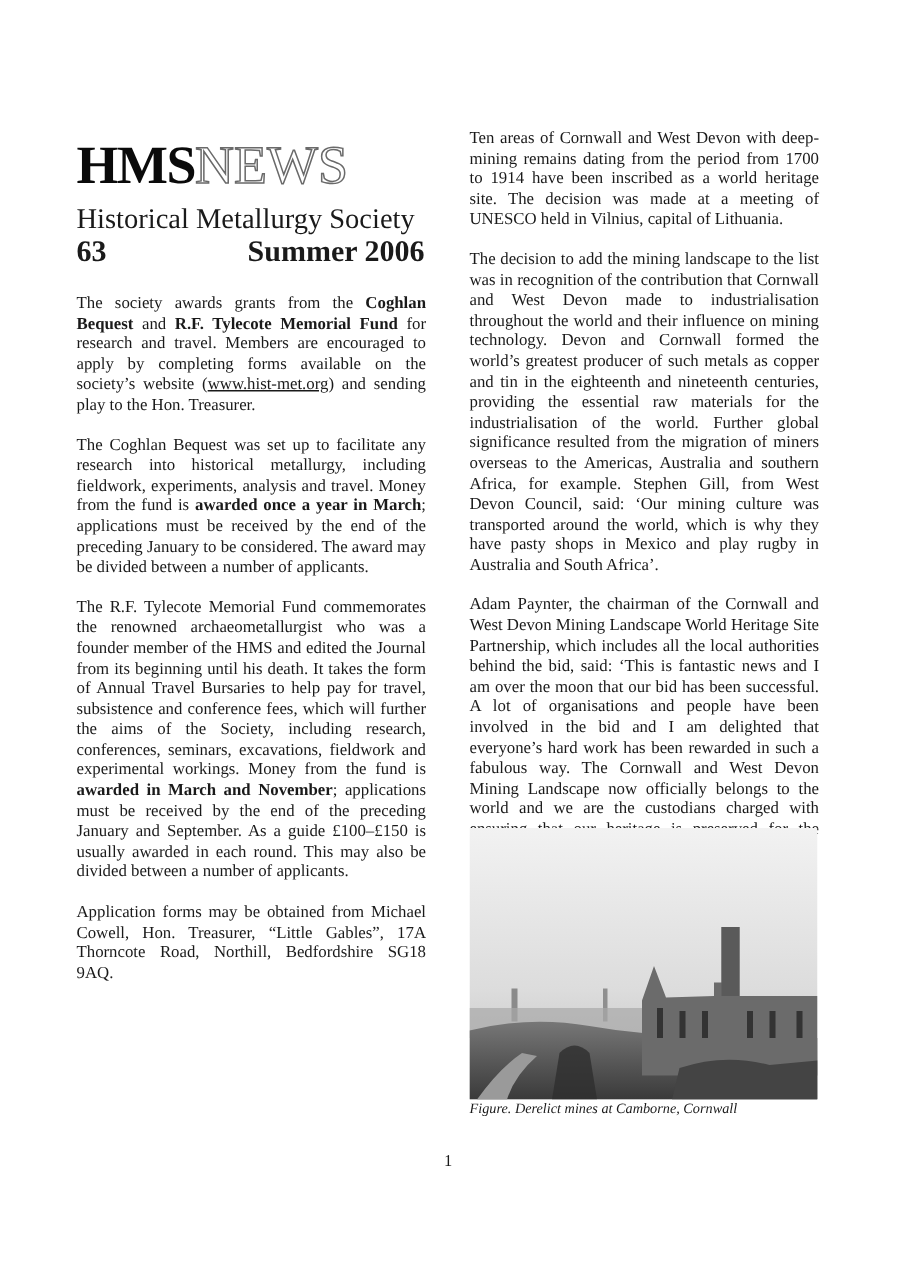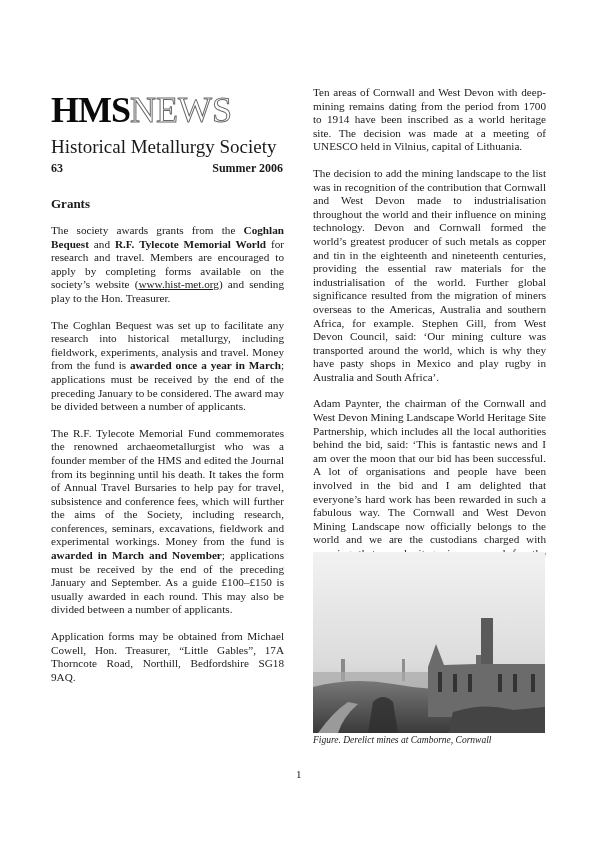--- a/index.html
+++ b/index.html
@@ -4,21 +4,21 @@
 <style>
   html, body { margin: 0; padding: 0; background: #ffffff; }
   body { width: 600px; height: 850px; position: relative; overflow: hidden;
          font-family: "Liberation Serif", "DejaVu Serif", serif; color: #1a1a1a; }
 
   .masthead { position: absolute; left: 51px; top: 88px; width: 232px; }
   .logo { font-size: 36px; line-height: 44px; font-weight: bold; letter-spacing: -1px; white-space: nowrap; }
   .logo .hms { color: #0a0a0a; }
   .logo .news { color: #ffffff; -webkit-text-stroke: 1px #6a6a6a; font-weight: normal; letter-spacing: 0px; }
   .society { font-size: 19px; line-height: 22px; margin-top: 4px; white-space: nowrap; }
-  .issue-row { display: flex; justify-content: space-between; font-size: 12px; font-weight: bold; line-height: 20px; }
+  .issue-row { display: flex; justify-content: space-between; font-size: 20px; font-weight: bold; line-height: 20px; }
 
   .col { position: absolute; font-size: 11.2px; line-height: 13.6px; text-align: justify; }
   .col-left { left: 51px; top: 196px; width: 234px; }
   .col-right { left: 313px; top: 86px; width: 234px; }
 
   h2.section { font-size: 13px; font-weight: bold; margin: 0 0 12px 0; line-height: 16px; }
   h2.article { font-size: 14px; font-weight: bold; margin: 0 0 12px 0; line-height: 17px; text-align: left; }
   p { margin: 0 1px 13px 0; }
   .bold { font-weight: bold; }
   a.link { color: #1a1a1a; text-decoration: underline; }
@@ -35,22 +35,21 @@
 <div class="masthead">
   <div class="logo"><span class="hms">HMS</span><span class="news">NEWS</span></div>
   <div class="society">Historical Metallurgy Society</div>
   <div class="issue-row">
     <span>63</span>
     <span>Summer 2006</span>
   </div>
 </div>
 
 <div class="col col-left">
-  <h2 class="section">Grants</h2>
-  <p><span>The society awards grants from the </span><span class="bold">Coghlan Bequest</span><span> and </span><span class="bold">R.F. Tylecote Memorial World</span><span> for research and travel. Members are encouraged to apply by completing forms available on the society’s website (</span><a class="link">www.hist-met.org</a><span>) and sending play to the Hon. Treasurer.</span></p>
+  <p><span>The society awards grants from the </span><span class="bold">Coghlan Bequest</span><span> and </span><span class="bold">R.F. Tylecote Memorial Fund</span><span> for research and travel. Members are encouraged to apply by completing forms available on the society’s website (</span><a class="link">www.hist-met.org</a><span>) and sending play to the Hon. Treasurer.</span></p>
   <p><span>The Coghlan Bequest was set up to facilitate any research into historical metallurgy, including fieldwork, experiments, analysis and travel. Money from the fund is </span><span class="bold">awarded once a year in March</span><span>; applications must be received by the end of the preceding January to be considered. The award may be divided between a number of applicants.</span></p>
   <p><span>The R.F. Tylecote Memorial Fund commemorates the renowned archaeometallurgist who was a founder member of the HMS and edited the Journal from its beginning until his death. It takes the form of Annual Travel Bursaries to help pay for travel, subsistence and conference fees, which will further the aims of the Society, including research, conferences, seminars, excavations, fieldwork and experimental workings. Money from the fund is </span><span class="bold">awarded in March and November</span><span>; applications must be received by the end of the preceding January and September. As a guide £100–£150 is usually awarded in each round. This may also be divided between a number of applicants.</span></p>
   <p>Application forms may be obtained from Michael Cowell, Hon. Treasurer, “Little Gables”, 17A Thorncote Road, Northill, Bedfordshire SG18 9AQ.</p>
 </div>
 
 <div class="col col-right">
   <p>Ten areas of Cornwall and West Devon with deep-mining remains dating from the period from 1700 to 1914 have been inscribed as a world heritage site. The decision was made at a meeting of UNESCO held in Vilnius, capital of Lithuania.</p>
   <p>The decision to add the mining landscape to the list was in recognition of the contribution that Cornwall and West Devon made to industrialisation throughout the world and their influence on mining technology. Devon and Cornwall formed the world’s greatest producer of such metals as copper and tin in the eighteenth and nineteenth centuries, providing the essential raw materials for the industrialisation of the world. Further global significance resulted from the migration of miners overseas to the Americas, Australia and southern Africa, for example. Stephen Gill, from West Devon Council, said: ‘Our mining culture was transported around the world, which is why they have pasty shops in Mexico and play rugby in Australia and South Africa’.</p>
   <p>Adam Paynter, the chairman of the Cornwall and West Devon Mining Landscape World Heritage Site Partnership, which includes all the local authorities behind the bid, said: ‘This is fantastic news and I am over the moon that our bid has been successful. A lot of organisations and people have been involved in the bid and I am delighted that everyone’s hard work has been rewarded in such a fabulous way. The Cornwall and West Devon Mining Landscape now officially belongs to the world and we are the custodians charged with ensuring that our heritage is preserved for the enjoyment of future worldwide generations.’</p>
 </div>

